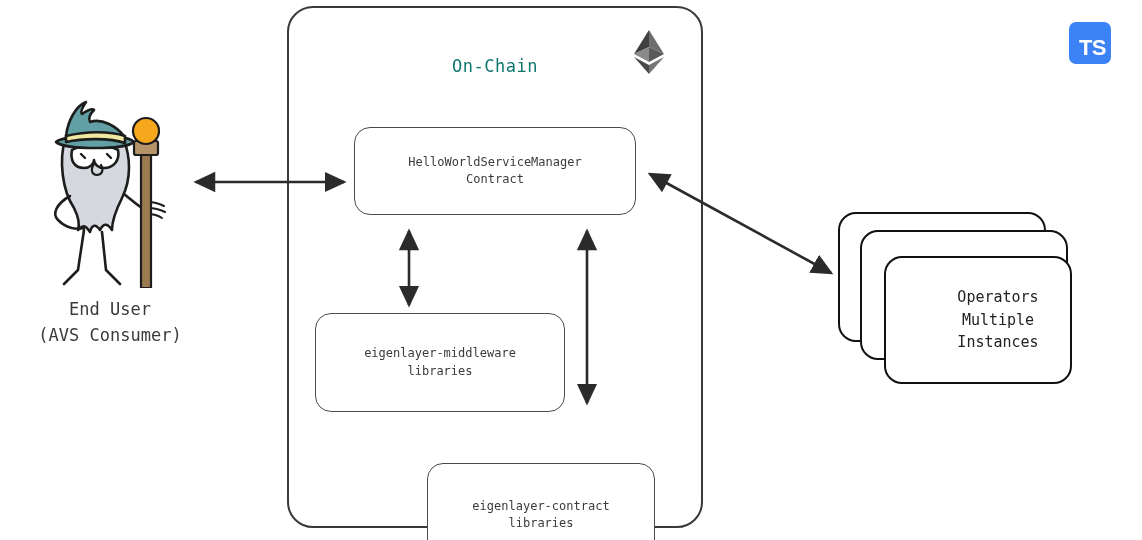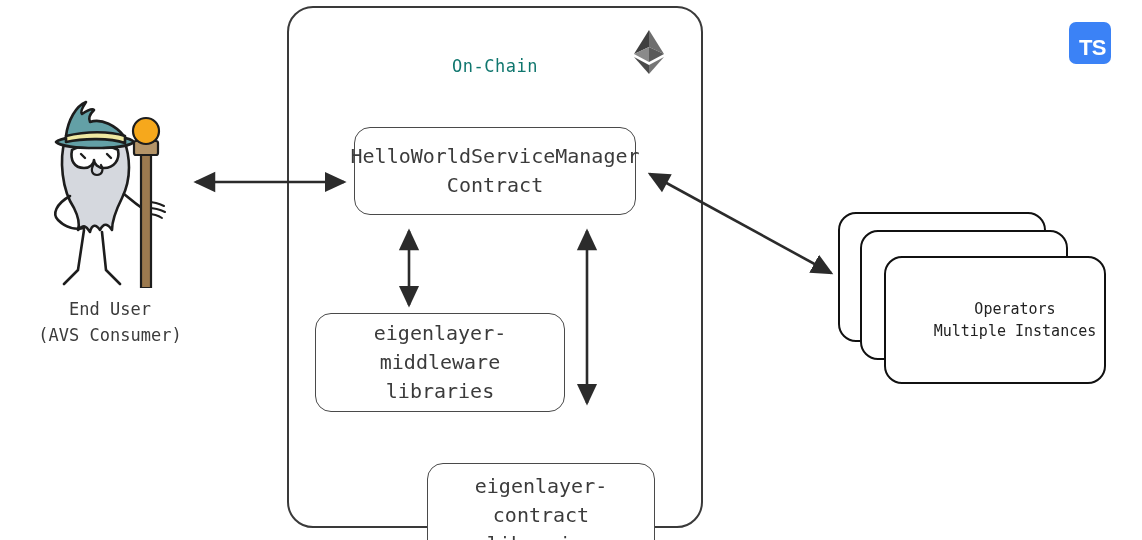--- a/index.html
+++ b/index.html
@@ -38,41 +38,41 @@
   
   .node {
     position: absolute;
     border: 1.6px solid #4a4a4a;
     border-radius: 16px;
     background: #ffffff;
     display: flex;
     align-items: center;
     justify-content: center;
     text-align: center;
-    font-size: 20px;
+    font-size: 12px;
     line-height: 1.45;
     color: #3b3b3b;
     white-space: pre-line;
   }
   #node-service   { left: 354px; top: 127px; width: 282px; height: 88px; }
   #node-middle    { left: 315px; top: 313px; width: 250px; height: 99px; }
   #node-contract  { left: 427px; top: 415px; width: 228px; height: 104px; margin-top: 48px; }
 
   
   #operators-stack { position: absolute; left: 838px; top: 212px; width: 236px; height: 172px; }
   .stack-card {
     position: absolute;
     border: 2px solid #111111;
     border-radius: 18px;
     background: #ffffff;
   }
   .stack-card.c1 { left: 0px;  top: 0px;  width: 208px; height: 130px; }
   .stack-card.c2 { left: 22px; top: 18px; width: 208px; height: 130px; }
   .stack-card.c3 {
-    left: 46px; top: 44px; width: 222px; height: 128px;
+    left: 46px; top: 44px; width: 188px; height: 128px;
     display: flex; align-items: center; justify-content: center;
     text-align: center; font-size: 15px; line-height: 1.5;
     color: #222; white-space: pre-line; padding-left: 40px;
   }
 
   
   #enduser-label {
     position: absolute;
     left: 4px; top: 296px; width: 212px;
     text-align: center;

